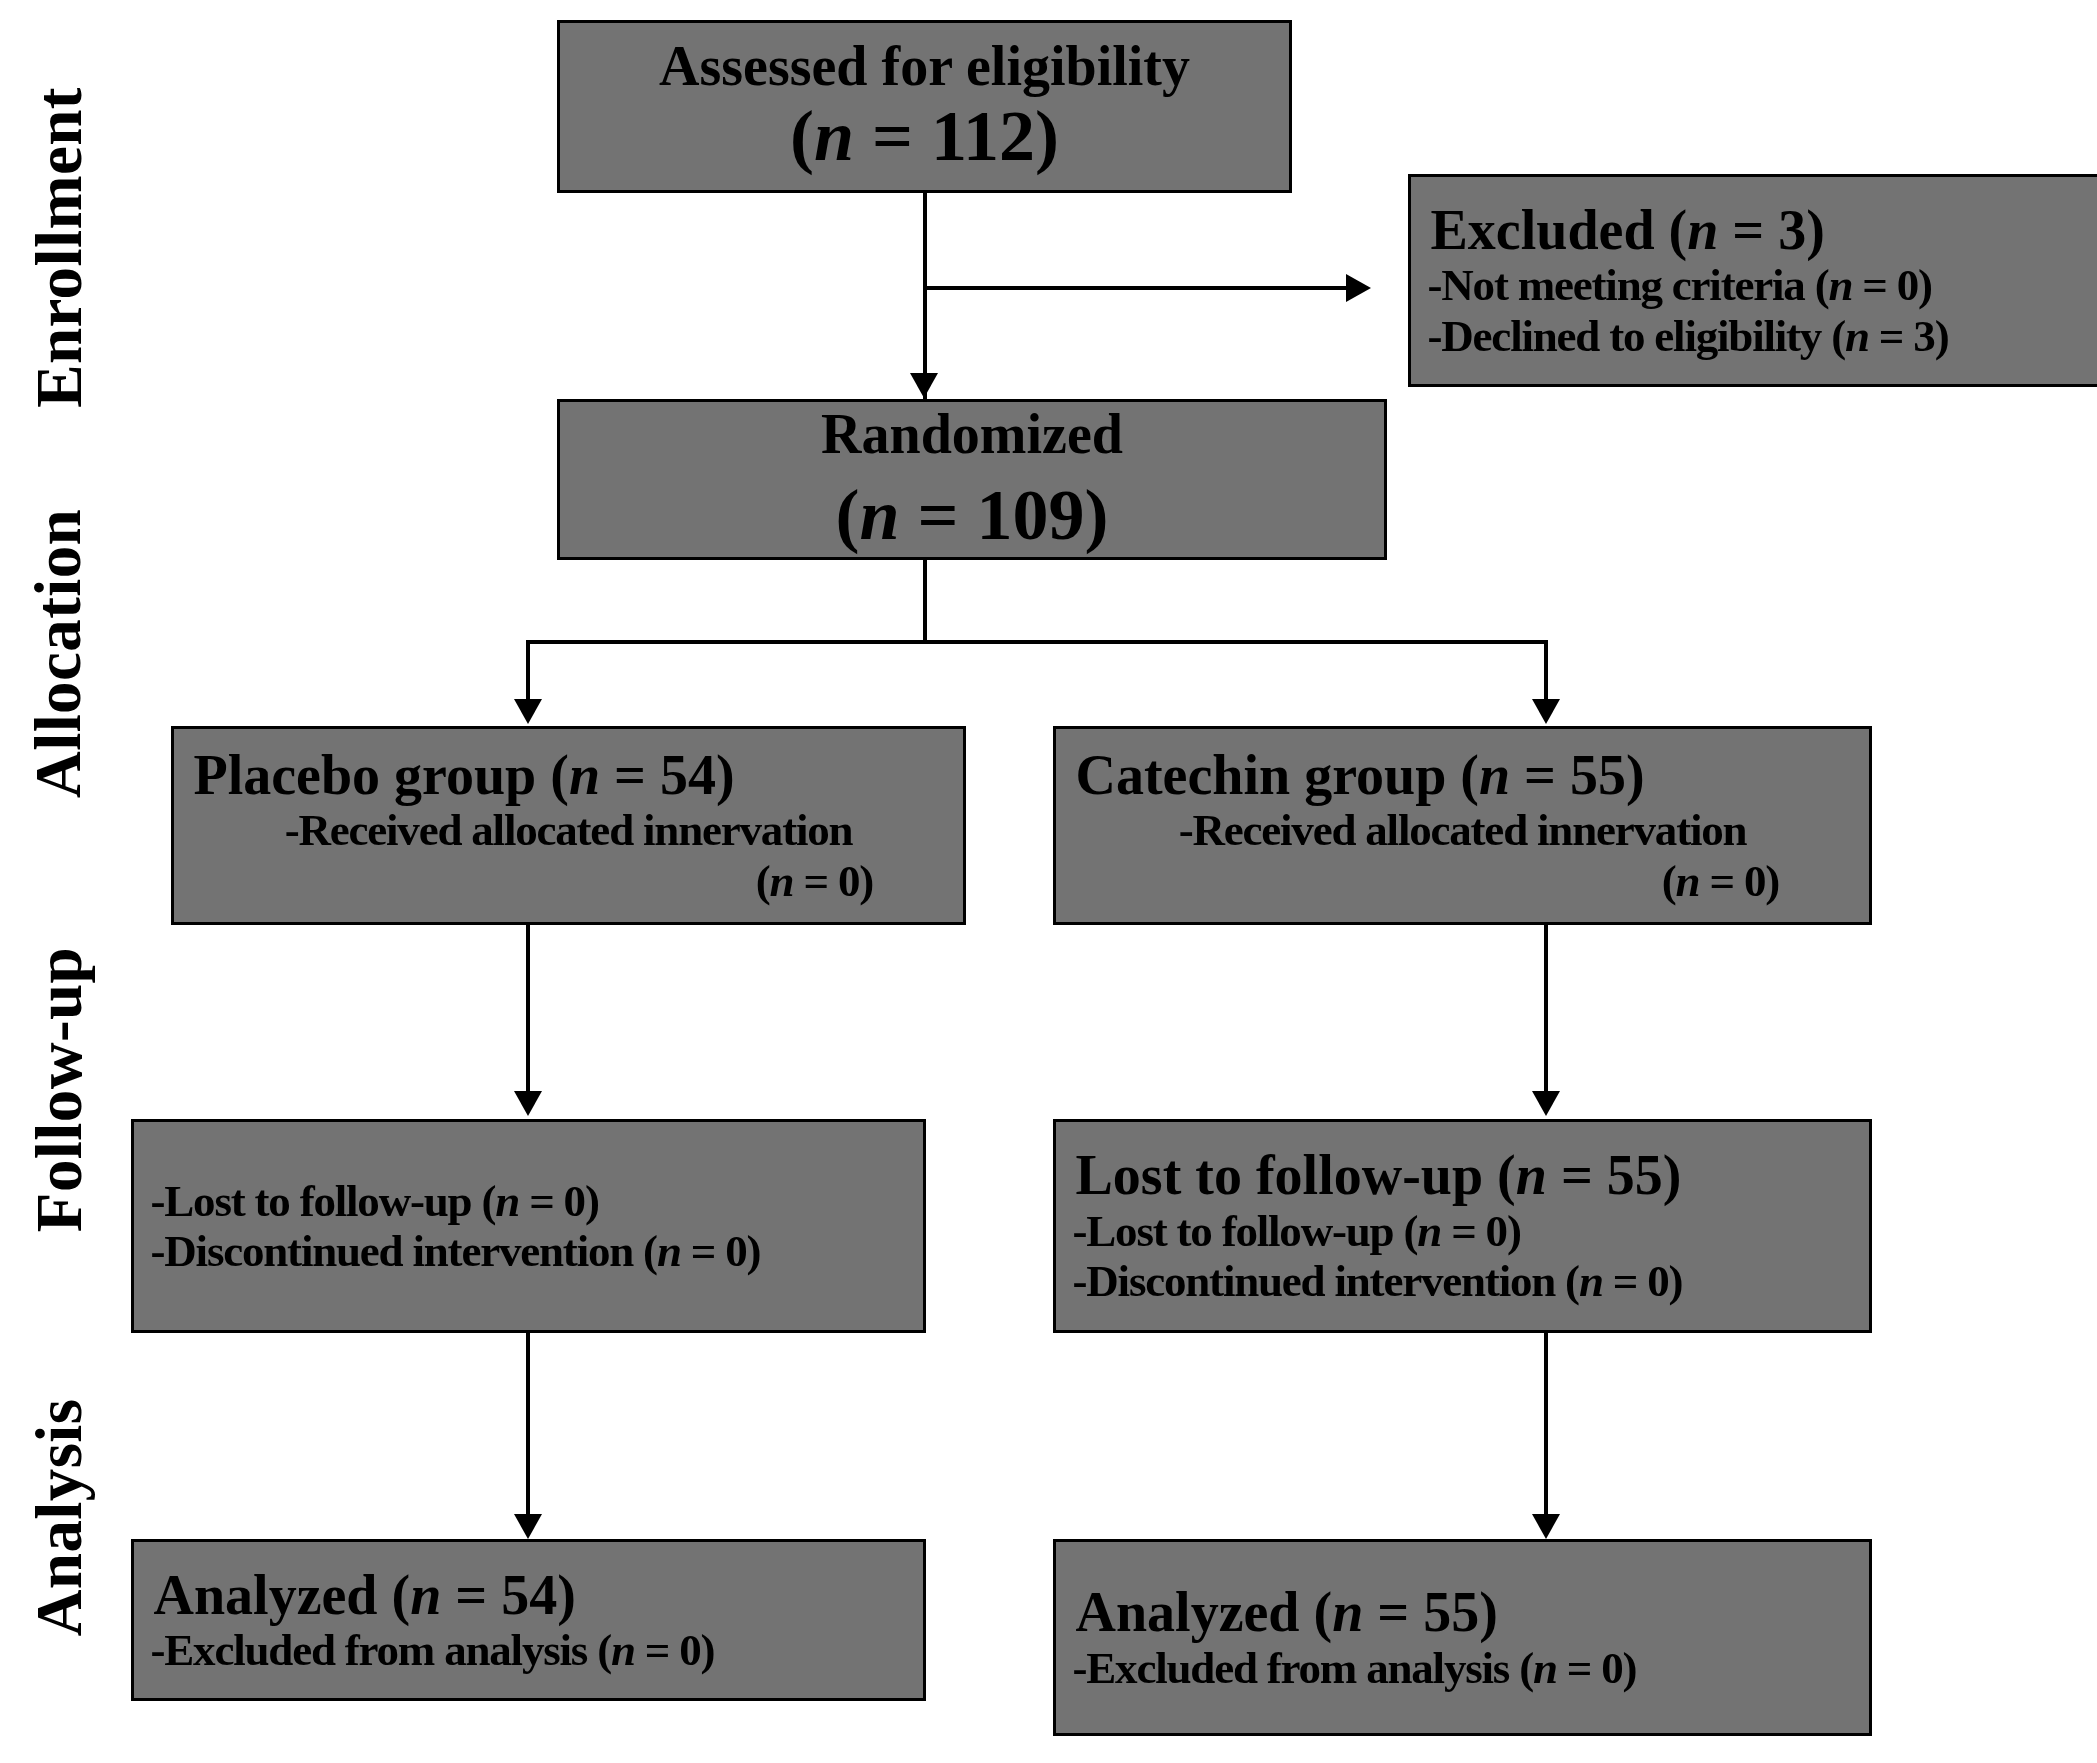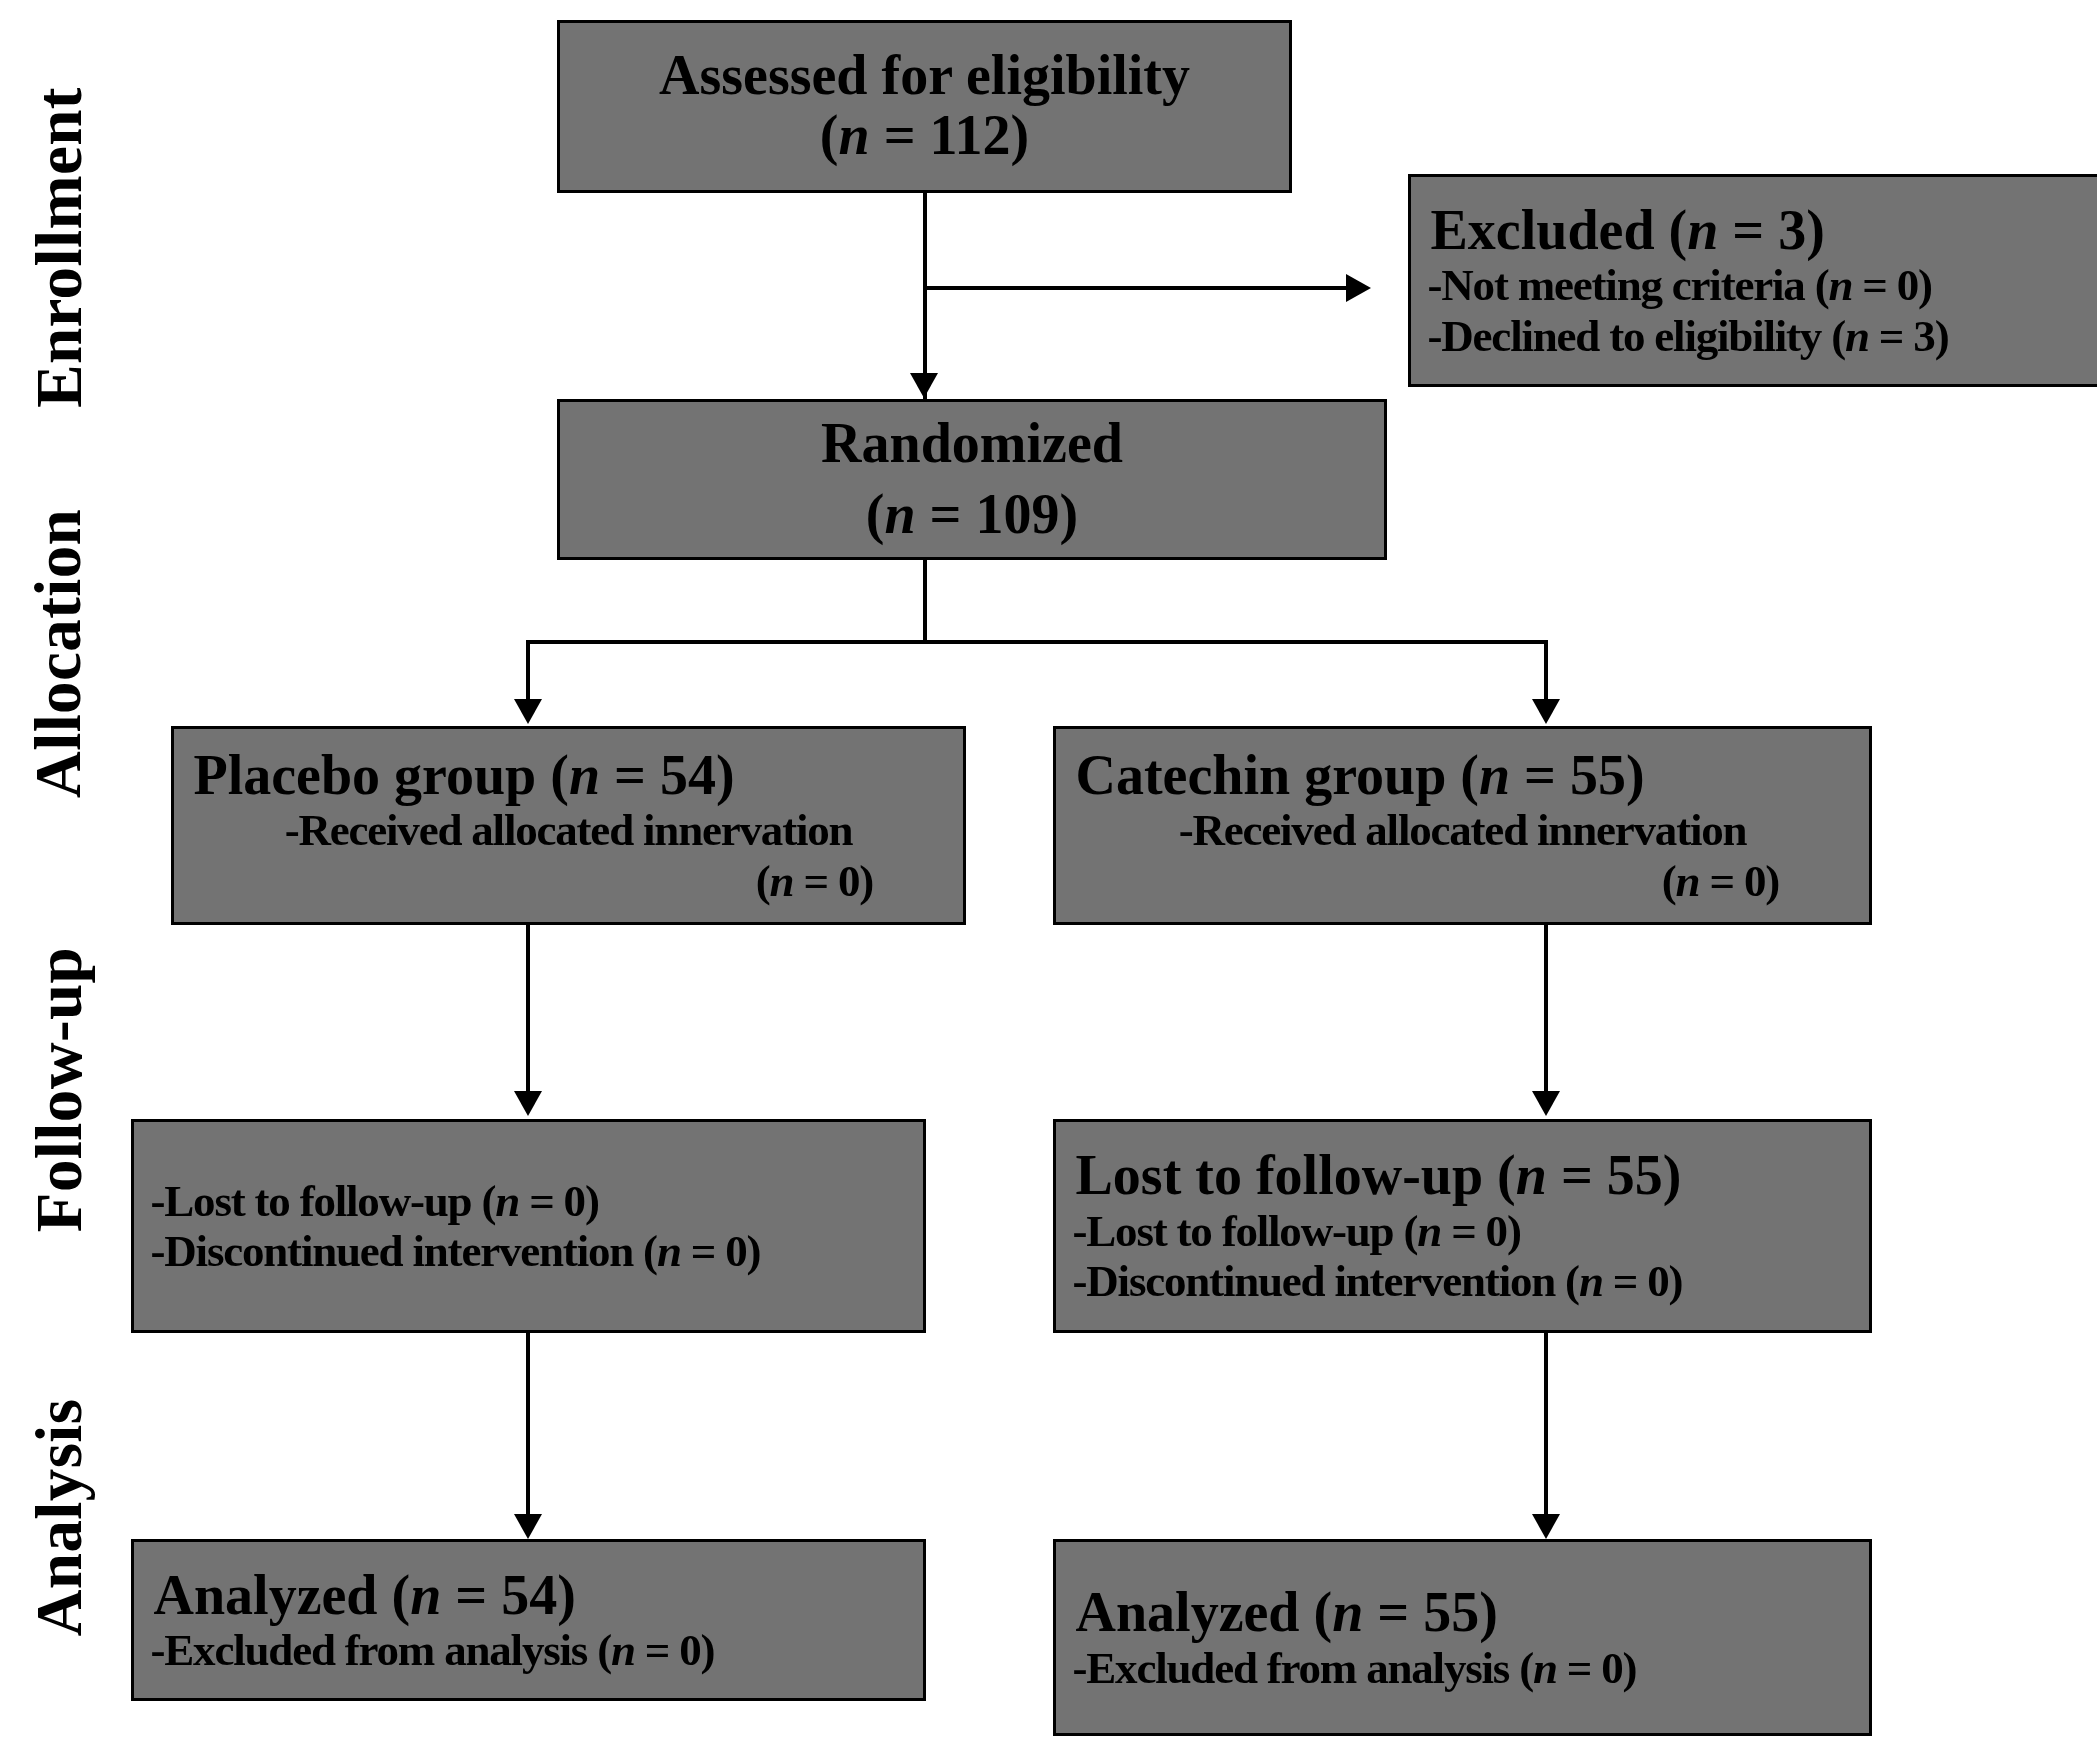--- a/index.html
+++ b/index.html
@@ -67,21 +67,21 @@
     font-size: 45px;
     line-height: 1.12;
     letter-spacing: -1.2px;
   }
   .sub-l { text-align: left; padding-left: 16.5px; }
   .sub-r { text-align: right; padding-right: 90px; }
   .sub-c { text-align: center; }
 
   .num {
     font-weight: bold;
-    font-size: 56px;
+    font-size: 72px;
     line-height: 1.1;
     text-align: center;
   }
 
   i.v {
     font-style: italic;
     font-weight: bold;
   }
 
   

